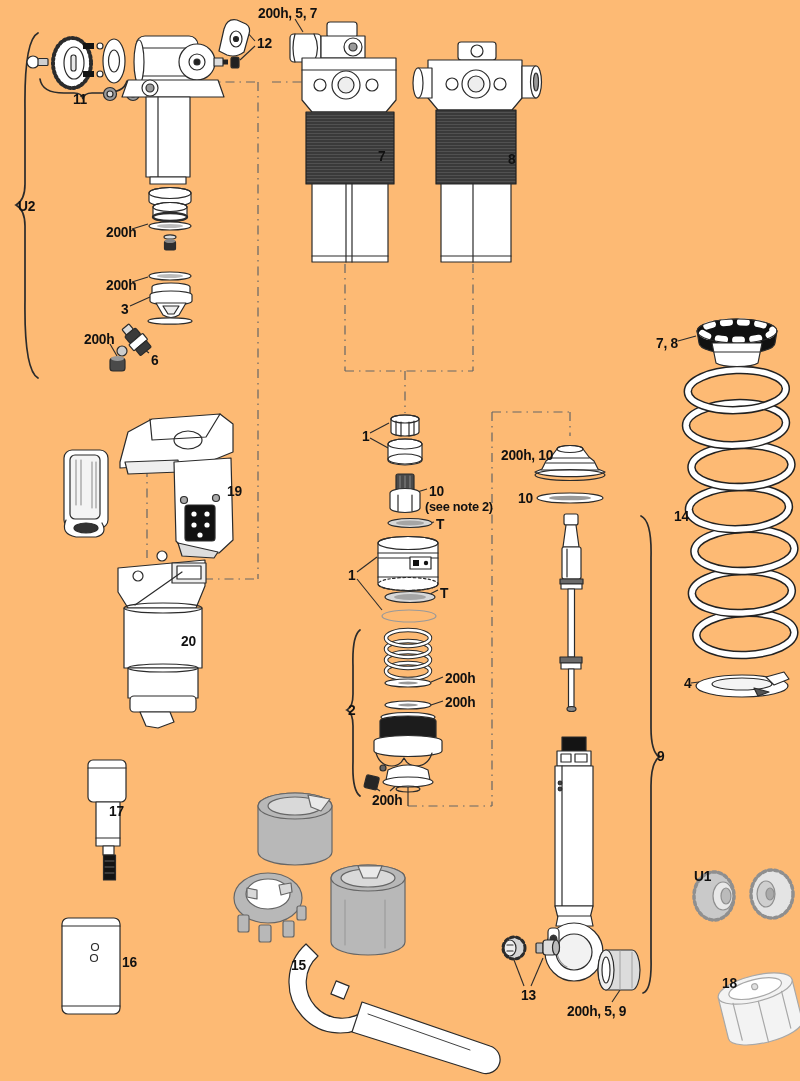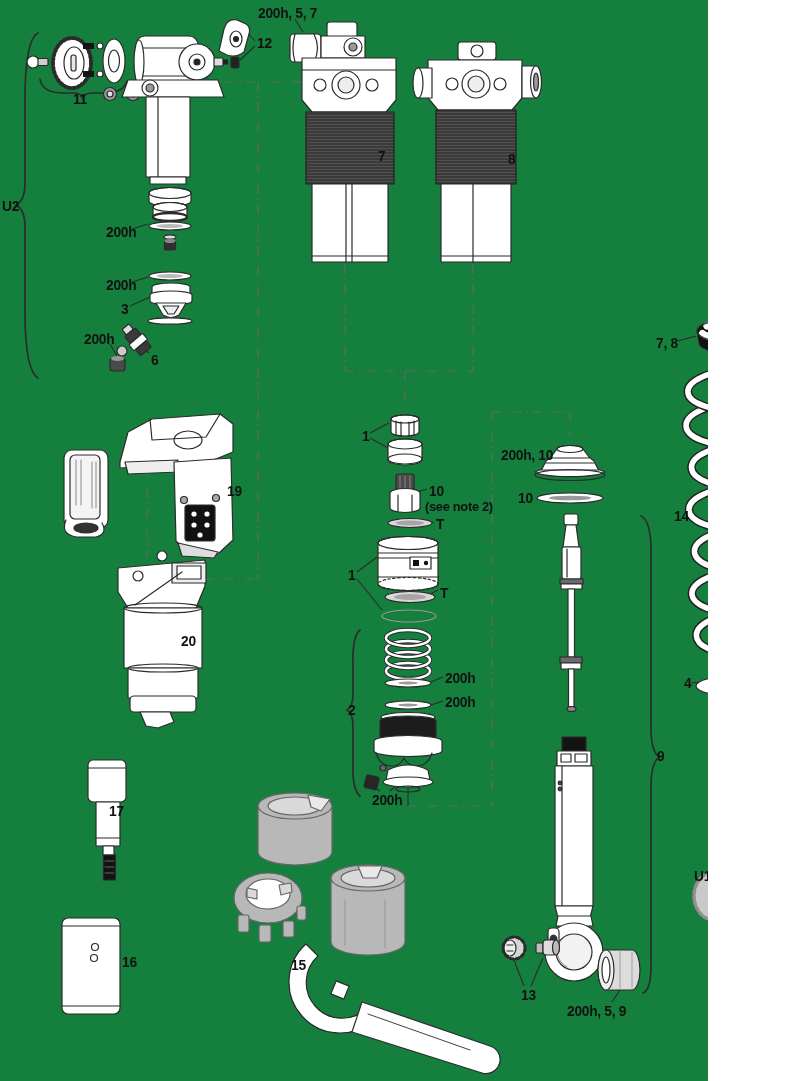--- a/index.html
+++ b/index.html
@@ -1,16 +1,16 @@
 <!DOCTYPE html>
 <html><head>
 <meta charset="utf-8">
 <style>
   html,body{margin:0;padding:0;background:#fff;}
-  #stage{position:relative;width:708px;height:1081px;background:#15803d;overflow:hidden;
+  #stage{position:relative;width:800px;height:1081px;background:#fdba74;overflow:hidden;
          font-family:"Liberation Sans",sans-serif;}
   #art{position:absolute;left:0;top:0;}
   .lbl{position:absolute;font:700 14.5px "Liberation Sans",sans-serif;color:#111;
        letter-spacing:-0.3px;white-space:nowrap;transform:scaleX(.95);transform-origin:left top;}
   .lbl.sm{font-size:13.5px;}
 </style>
 </head>
 <body>
 
 <div id="stage">
@@ -495,21 +495,21 @@
         <line x1="785" y1="997" x2="785" y2="1035"></line>
         <circle cx="760" cy="986" r="3" fill="#e0e0e0"></circle>
       </g>
     </g>
   </g>
 </svg>
 
 <div class="lbl" style="left:258px;top:5px">200h, 5, 7</div>
 <div class="lbl" style="left:257px;top:35px">12</div>
 <div class="lbl" style="left:73px;top:91px">11</div>
-<div class="lbl" style="left:2px;top:198px">U2</div>
+<div class="lbl" style="left:18px;top:198px">U2</div>
 <div class="lbl" style="left:106px;top:224px">200h</div>
 <div class="lbl" style="left:106px;top:277px">200h</div>
 <div class="lbl" style="left:121px;top:301px">3</div>
 <div class="lbl" style="left:84px;top:331px">200h</div>
 <div class="lbl" style="left:151px;top:352px">6</div>
 <div class="lbl" style="left:378px;top:148px">7</div>
 <div class="lbl" style="left:508px;top:151px">8</div>
 <div class="lbl" style="left:656px;top:335px">7, 8</div>
 <div class="lbl" style="left:674px;top:508px">14</div>
 <div class="lbl" style="left:684px;top:675px">4</div>

